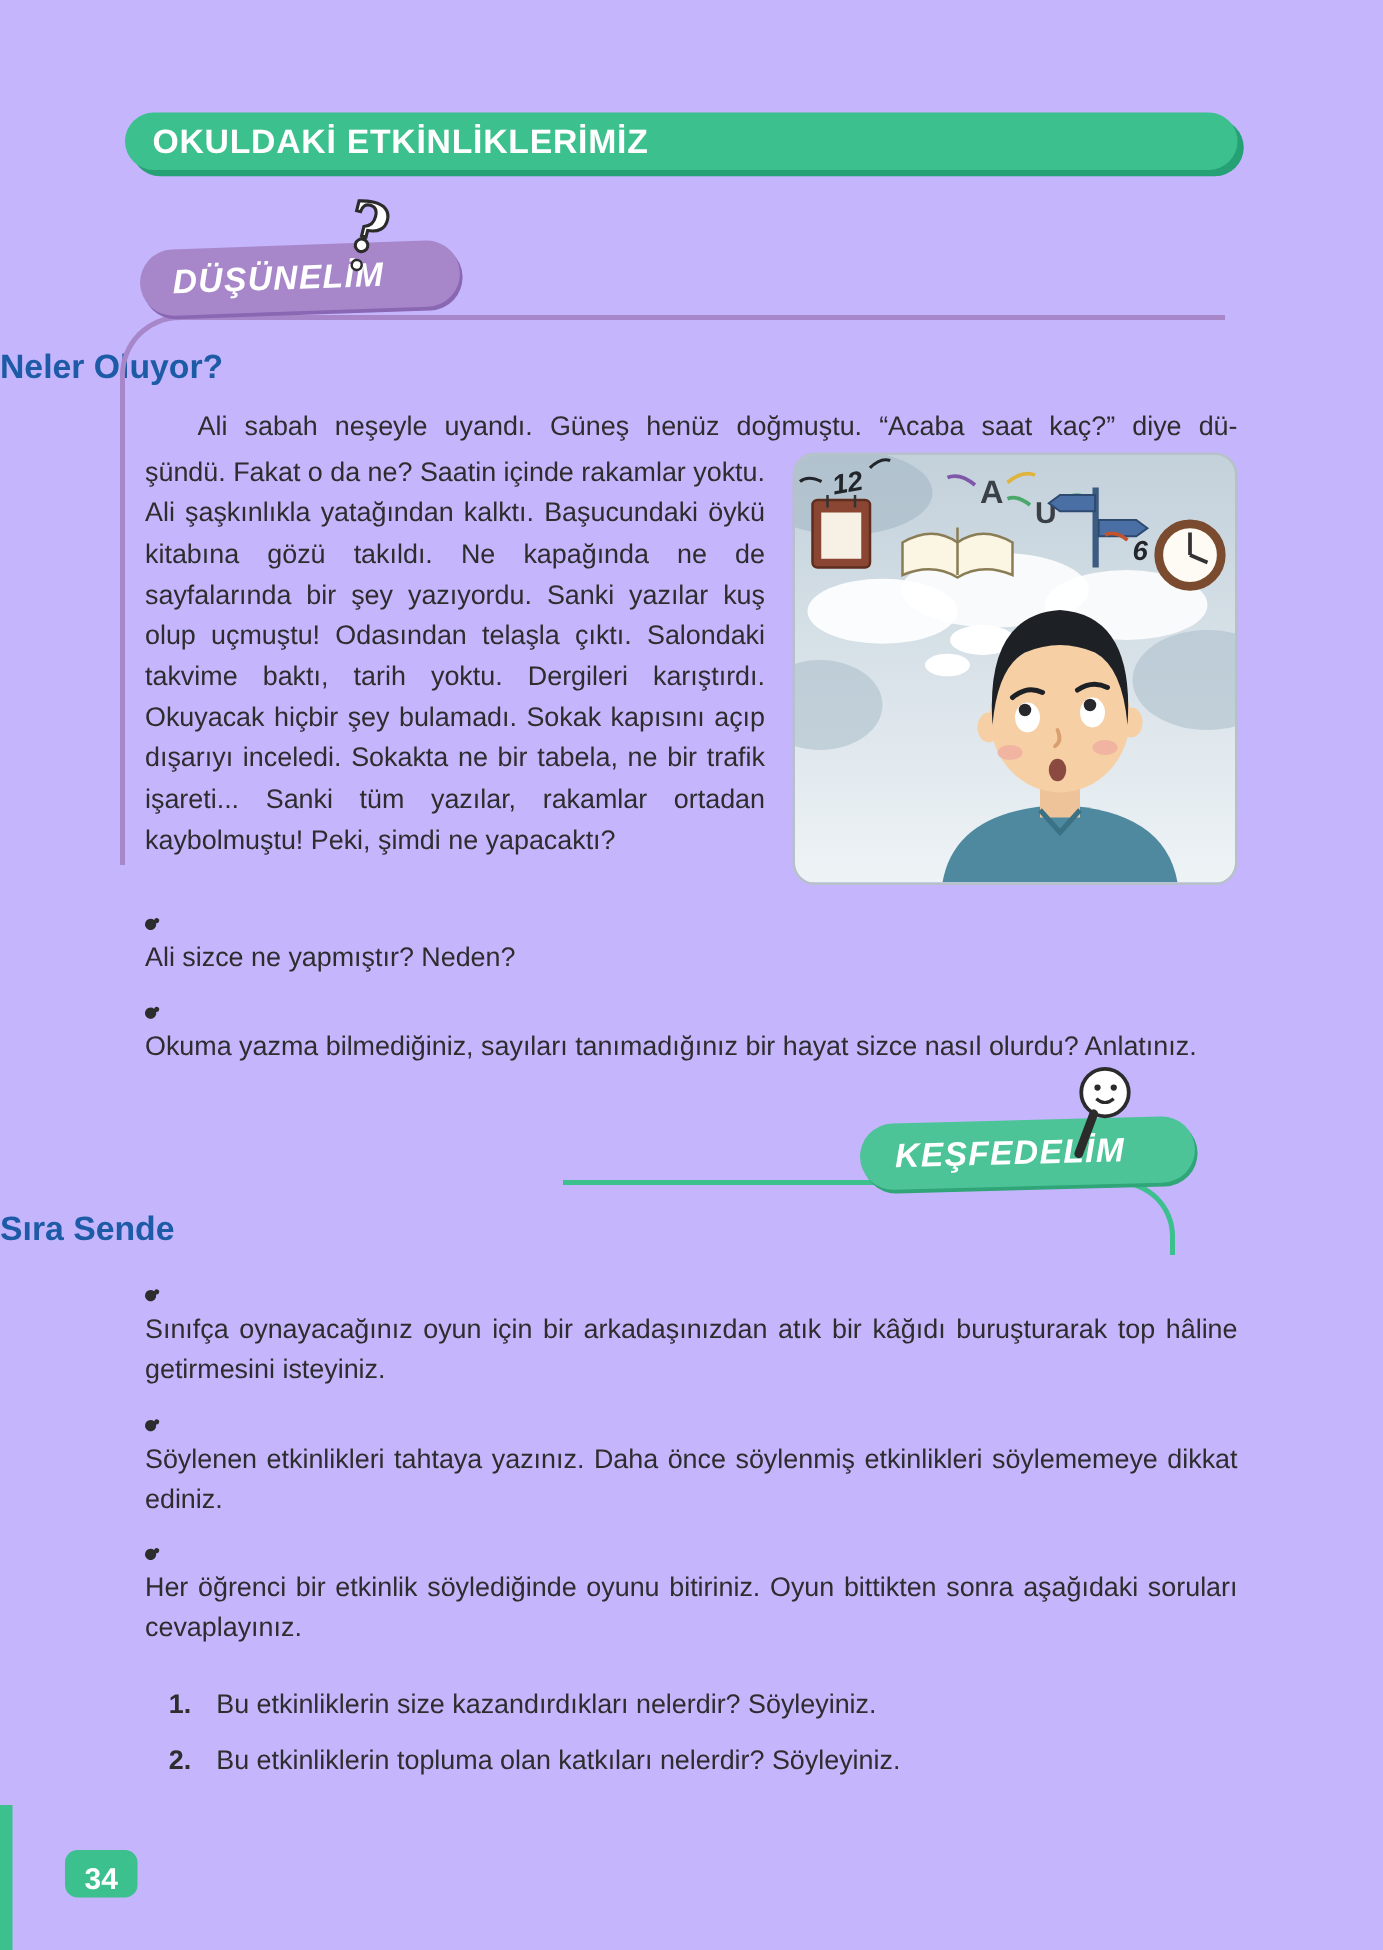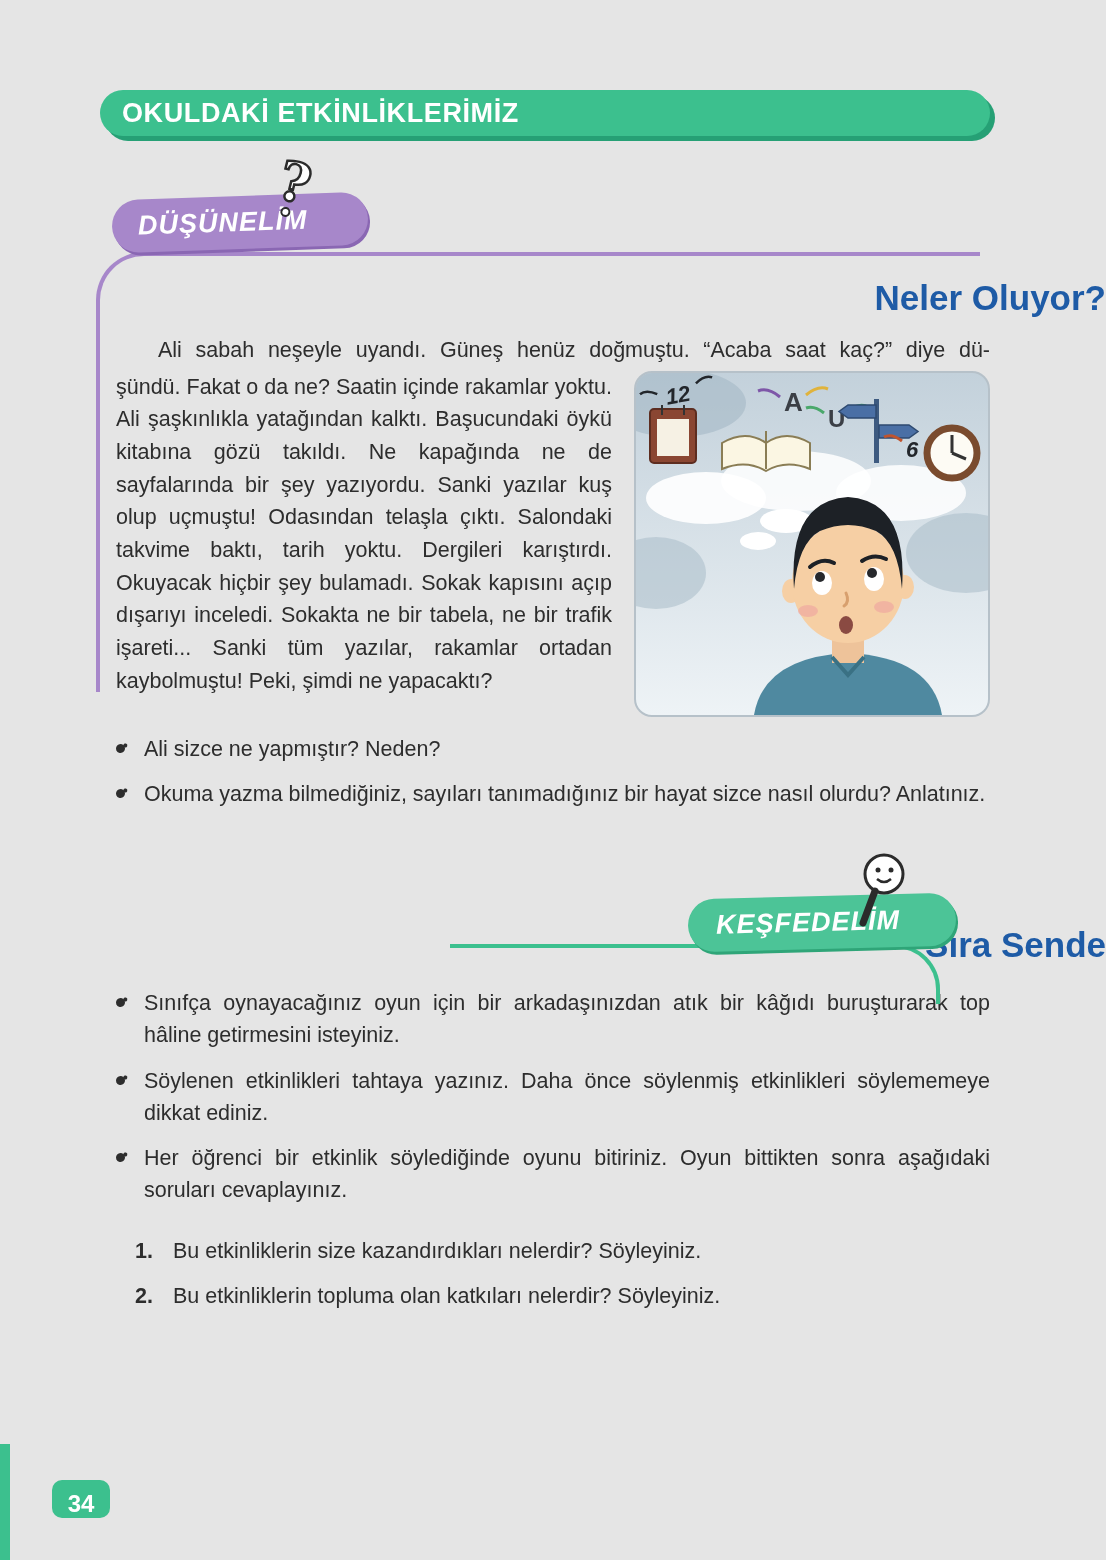--- a/index.html
+++ b/index.html
@@ -1,18 +1,18 @@
 <!DOCTYPE html>
 <html><head>
 <meta charset="utf-8">
 <style>
   * { margin:0; padding:0; box-sizing:border-box; }
   html,body { background:#ffffff; }
   .page {
-    position:relative; width:1106px; height:1560px; background:#e5e5e5;
+    position:relative; width:1106px; height:1560px; background:#c4b5fd;
     font-family:"Liberation Sans","DejaVu Sans",sans-serif; color:#2d2d2d; overflow:hidden;
   }
 
   
   .header-banner {
     position:relative; margin:90px 0 0 100px; width:890px; height:46px;
     background:#3cc08e; border-radius:23px; box-shadow:5px 5px 0 #26a075;
     display:flex; align-items:center; padding-left:22px;
   }
   .header-banner .title { color:#fff; font-size:27px; font-weight:bold; letter-spacing:0.6px; }
@@ -25,40 +25,40 @@
   }
   .think-badge {
     position:absolute; left:112px; top:196px; z-index:2;
     background:#a787ca; color:#fff; font-weight:bold; font-style:italic;
     font-size:27px; letter-spacing:1px; padding:11px 60px 11px 26px;
     border-radius:30px; box-shadow:2px 3px 0 #8a67b3; transform:rotate(-2deg);
   }
   .qmark { position:absolute; left:262px; top:148px; z-index:3; }
 
   
-  .section-title { text-align:right; color:#1e5ba6; font-size:35px; font-weight:bold; }
+  .section-title { text-align:left; color:#1e5ba6; font-size:27px; font-weight:bold; }
   .think-title { margin-top:142px; }
   .explore-title { margin-top:115px; }
 
   
   .story-first {
     margin:16px 116px 0 116px; font-size:21.5px; line-height:1.52;
     text-indent:42px; text-align:justify; text-align-last:justify;
   }
   .story-row { display:flex; gap:22px; margin:4px 116px 0 116px; }
   .story-text { flex:1; font-size:21.5px; line-height:1.52; text-align:justify; }
   .illustration {
     flex:none; width:356px; height:346px; border:2px solid #b6c1c9; border-radius:18px;
     overflow:hidden; background:linear-gradient(#c3d1db,#eef3f6);
   }
 
   
   .qa-list, .steps-list { margin:16px 116px 0 116px; list-style:none; display:flex; flex-direction:column; gap:13px; }
   .steps-list { margin-top:22px; }
-  .qa-list li, .steps-list li { display:flex; gap:19px; }
+  .qa-list li, .steps-list li { display:flex; gap:6px;flex-direction:column; }
   .li-text { flex:1; font-size:21.5px; line-height:1.5; text-align:justify; }
   .bullet { flex:none; width:9px; height:9px; border-radius:50%; background:#2d2d2d; margin-top:11px; transform:rotate(20deg); }
   .bullet::after { content:""; display:block; width:4px; height:4px; background:#2d2d2d; border-radius:50% 50% 50% 0; margin:-2px 0 0 6px; }
 
   
   .explore-swoosh {
     position:absolute; left:450px; top:944px; width:490px; height:60px;
     border-top:4px solid #3cc08e; border-right:4px solid #3cc08e;
     border-top-right-radius:45px;
   }

